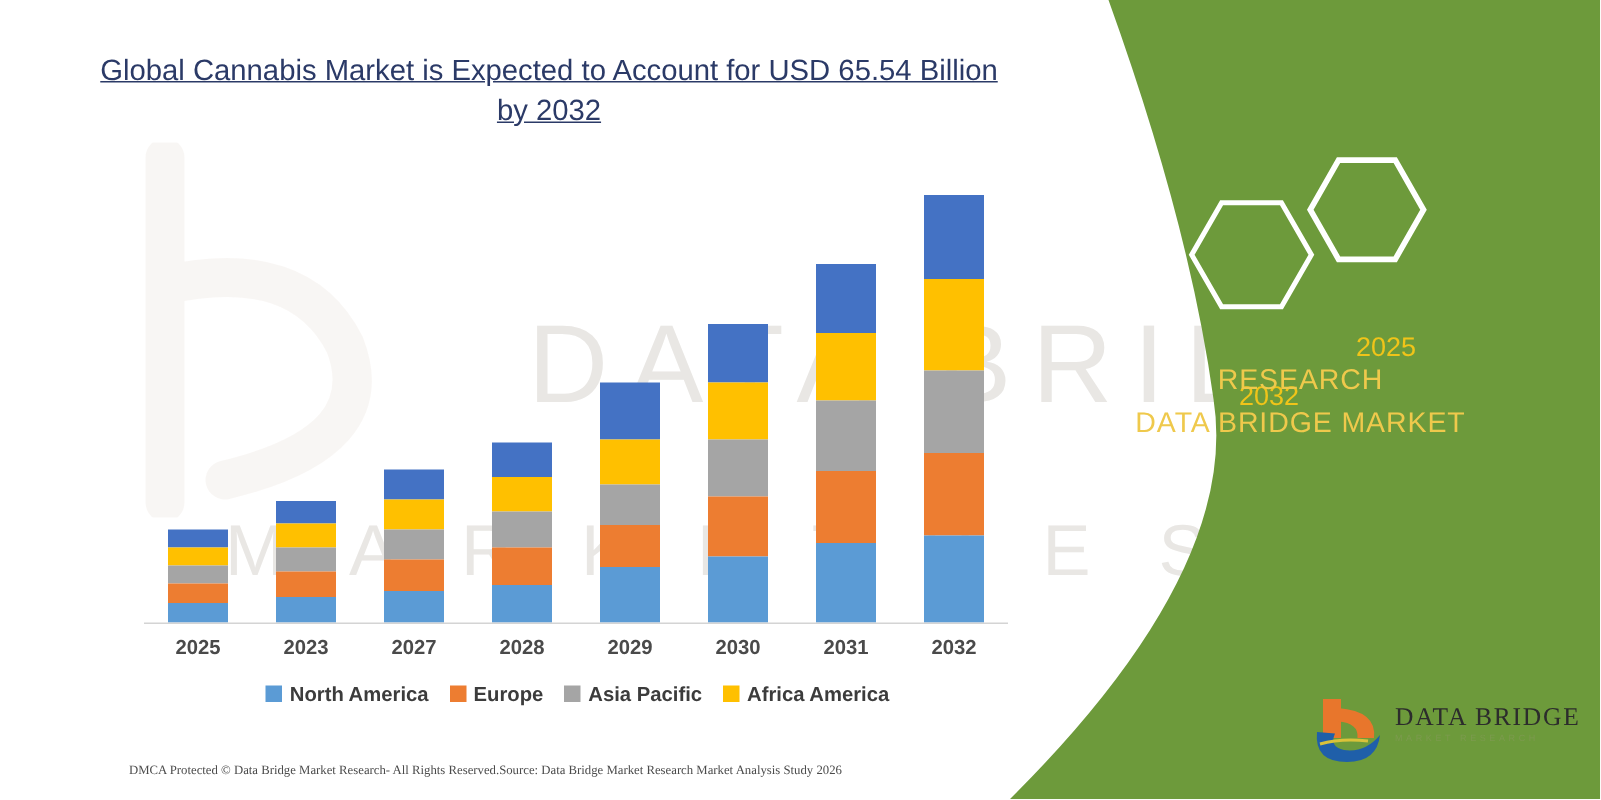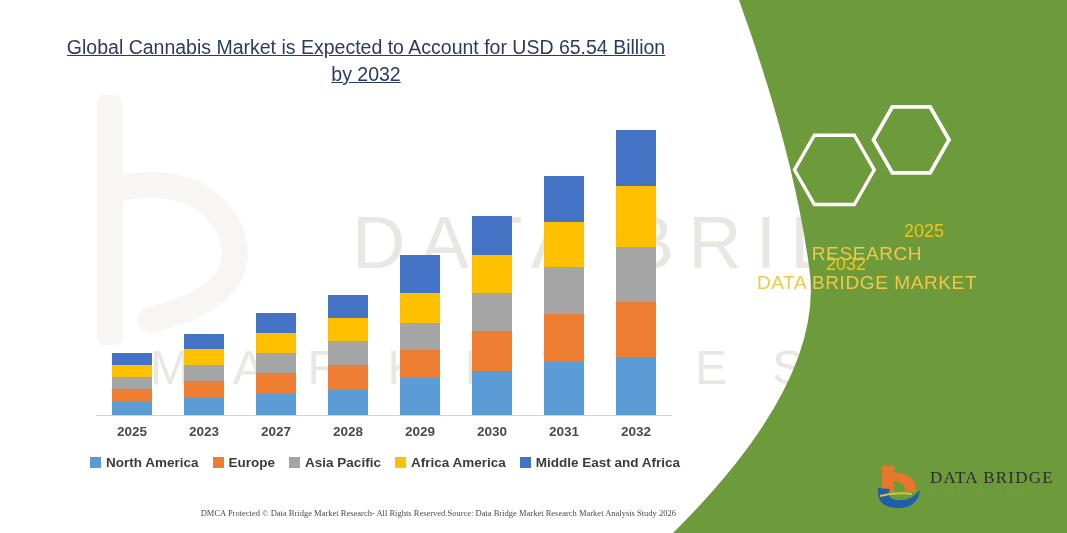--- a/index.html
+++ b/index.html
@@ -30,21 +30,21 @@
   .xlabels{position:absolute;left:96px;top:424px;width:576px;display:flex;}
   .xlabel{flex:1;text-align:center;font-size:13.5px;font-weight:bold;color:#4a4a4a;}
 
   .legend{position:absolute;left:96px;top:455px;width:578px;display:flex;
           justify-content:center;align-items:center;gap:14px;}
   .lg-item{display:flex;align-items:center;gap:5px;}
   .lg-swatch{width:11px;height:11px;display:inline-block;}
   .lg-label{font-size:13.5px;font-weight:bold;color:#3c3c3c;white-space:nowrap;}
 
   .footer{position:absolute;left:86px;top:508px;width:590px;display:flex;
-          justify-content:flex-end;font-family:"Liberation Serif",serif;}
+          justify-content:flex-start;font-family:"Liberation Serif",serif;}
   .footer span{font-size:8.5px;color:#4b4b4b;white-space:nowrap;}
 
   
   .green-panel{position:absolute;right:0;top:0;width:400px;height:533px;overflow:hidden;}
   .green-svg{position:absolute;left:0;top:0;}
 
   .panel-title{position:absolute;left:40px;top:6px;width:330px;text-align:right;
                color:#ffffff;font-size:17px;line-height:29px;font-weight:400;}
 
   .hexwrap{position:absolute;left:0;top:95px;width:400px;height:120px;}
@@ -171,24 +171,20 @@
         <span class="lg-label">Europe</span>
       </div>
       <div class="lg-item">
         <span class="lg-swatch" style="background: rgb(165, 165, 165);"></span>
         <span class="lg-label">Asia Pacific</span>
       </div>
       <div class="lg-item">
         <span class="lg-swatch" style="background: rgb(255, 192, 0);"></span>
         <span class="lg-label">Africa America</span>
       </div>
-      <div class="lg-item">
-        <span class="lg-swatch" style="background: rgb(68, 114, 196);"></span>
-        <span class="lg-label">Middle East and Africa</span>
-      </div>
     </div>
 
   <div class="footer">
     <span>DMCA Protected © Data Bridge Market Research- All Rights Reserved.</span>
     <span>Source: Data Bridge Market Research  Market Analysis Study 2026</span>
   </div>
 
   <div class="green-panel">
     <svg class="green-svg" width="400" height="533" viewBox="0 0 400 533">
       <path d="M72 0 L400 0 L400 533 L6 533 Q160 380 142 266 Q126 150 72 0 Z" fill="#6d9a3b"></path>

